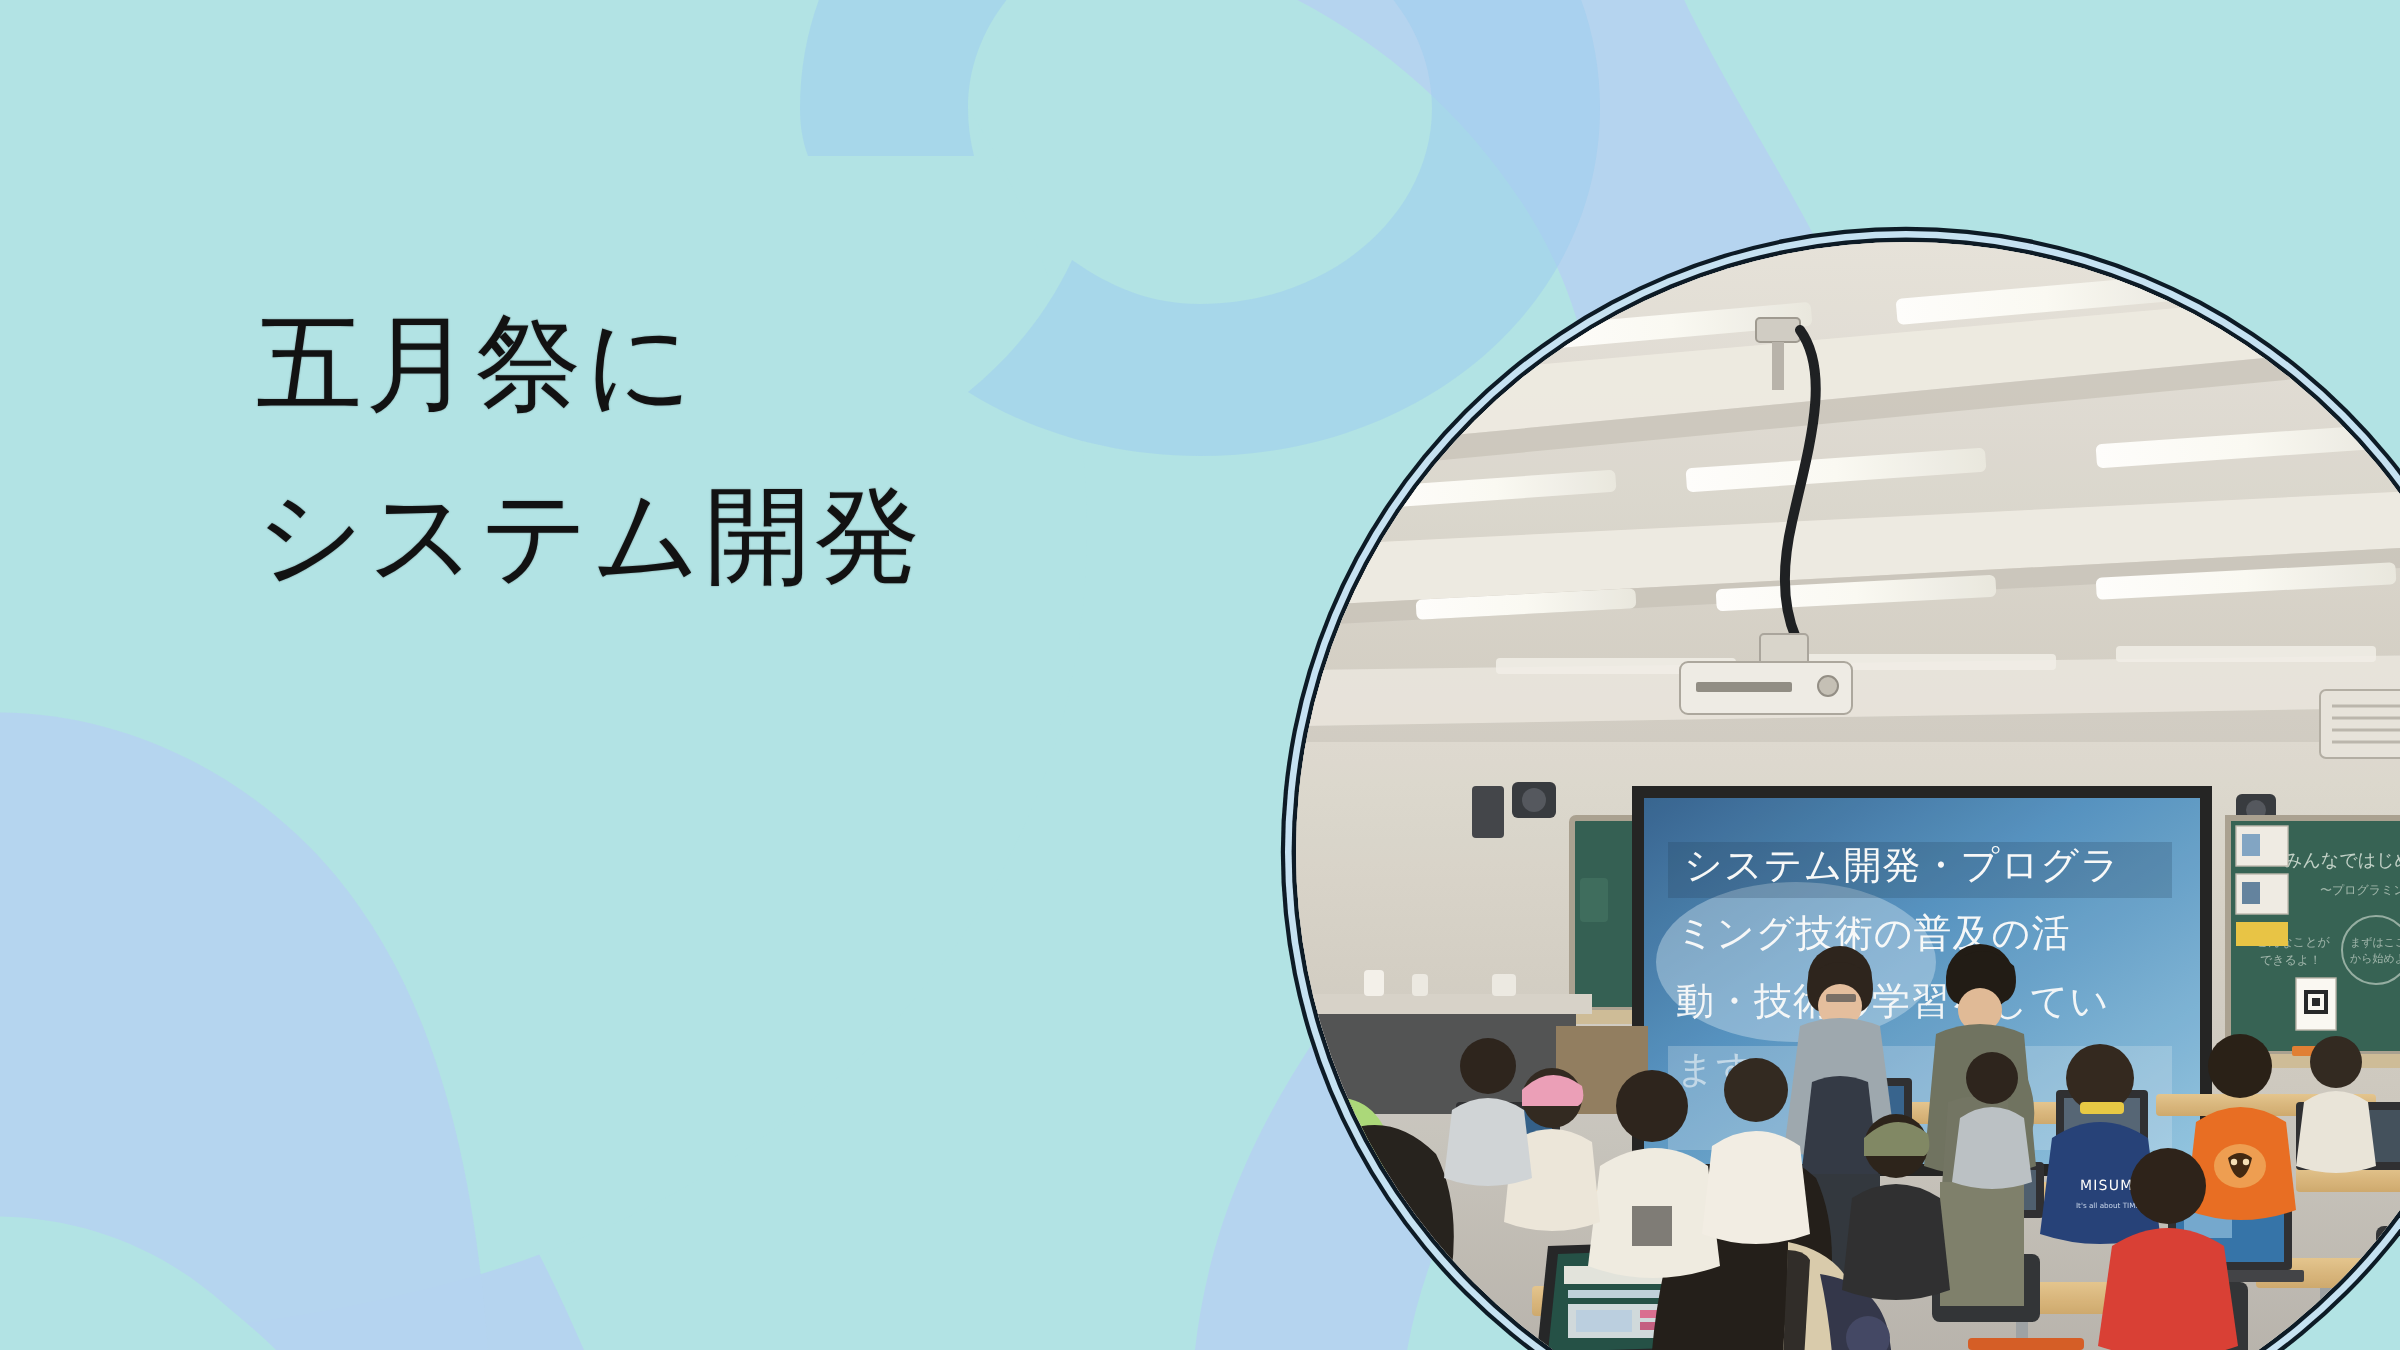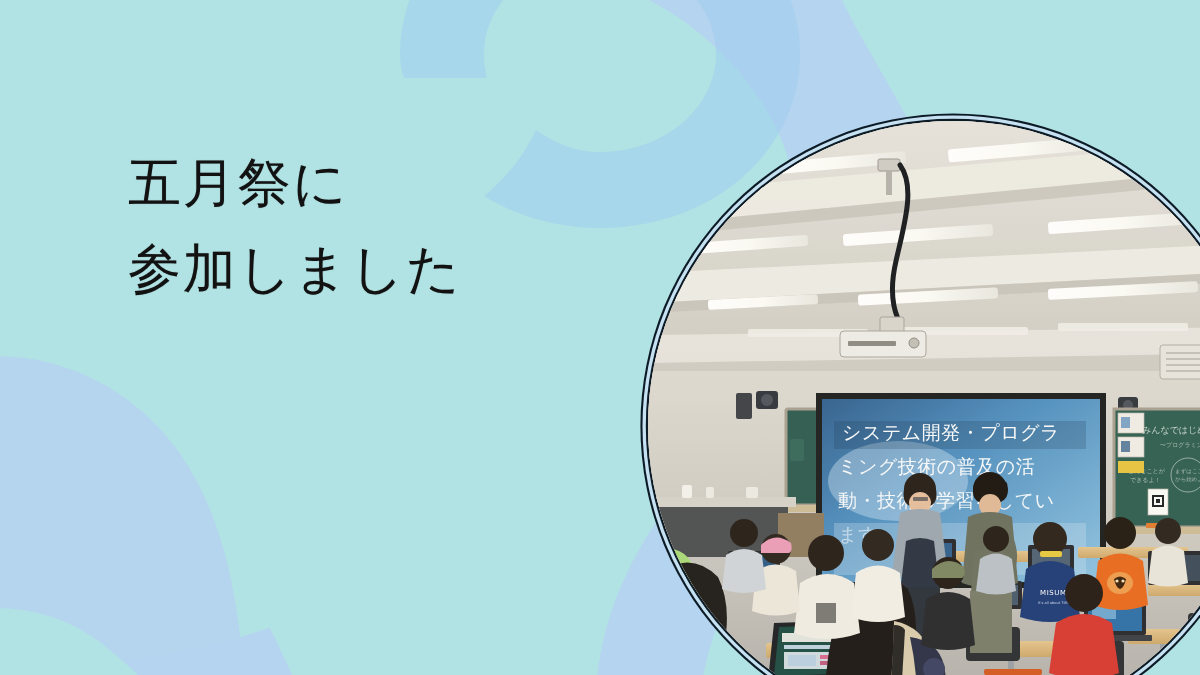--- a/index.html
+++ b/index.html
@@ -130,21 +130,21 @@
         <path fill="#b2e3e4" d="M-40,612
                  C20,600 74,618 112,652
                  C124,662 132,669 138,675
                  L-40,675 Z"></path>
       </g>
     </svg>
   </div>
 
   <div id="headline">
     <span class="hl">五月祭に</span>
-    <span class="hl">参加しました</span>
+    <span class="hl">システム開発</span>
   </div>
 
   <div id="photo-circle">
     <svg class="scene" viewBox="0 0 610 610">
       <defs>
         <linearGradient id="ceilGrad" x1="0" y1="0" x2="0" y2="1">
           <stop offset="0%" stop-color="#e6e3dc"></stop>
           <stop offset="100%" stop-color="#cfcbc2"></stop>
         </linearGradient>
         <linearGradient id="wallGrad" x1="0" y1="0" x2="0" y2="1">

